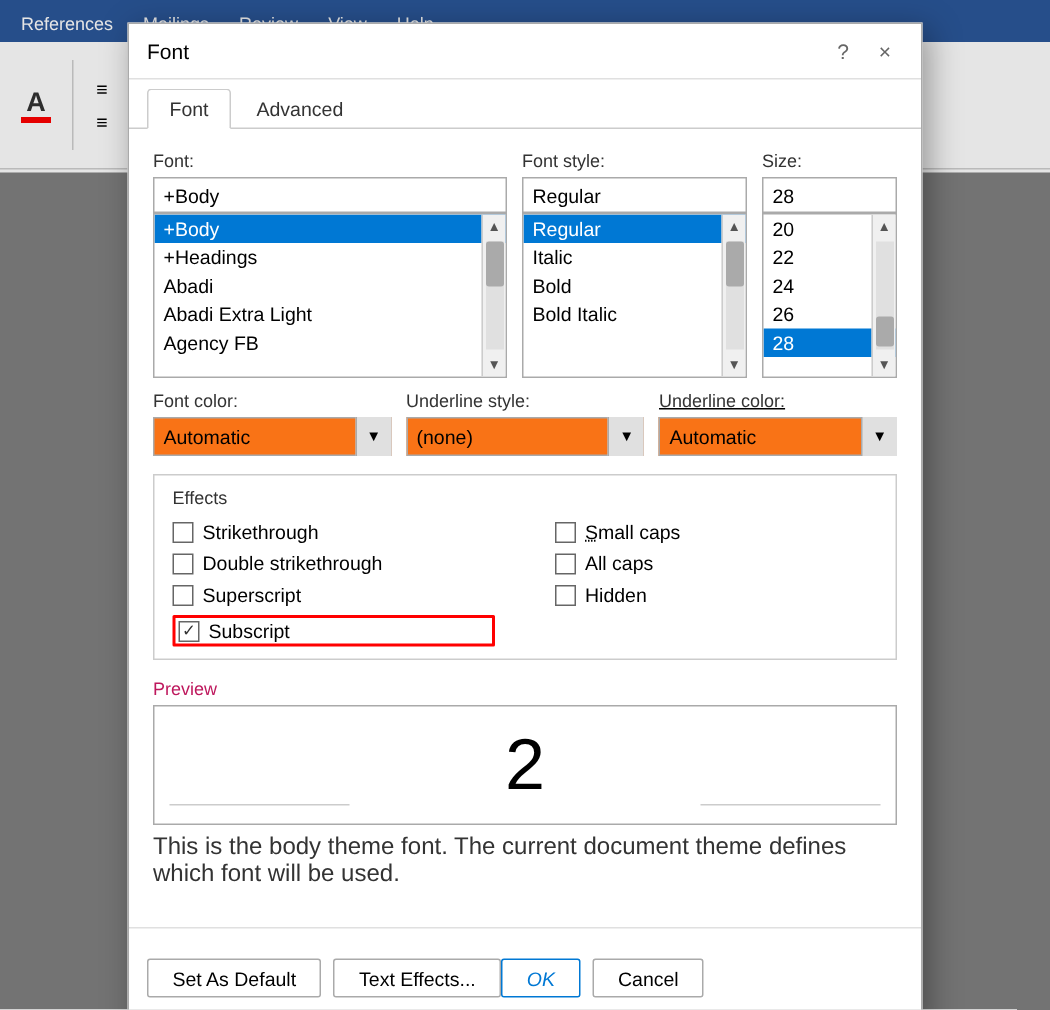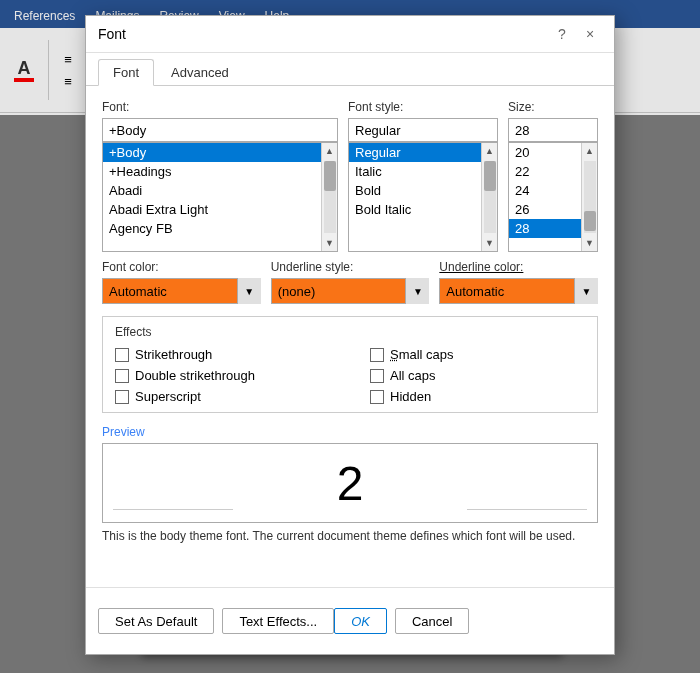--- a/index.html
+++ b/index.html
@@ -387,21 +387,21 @@
       padding: 1px 2px;
       border-radius: 1px;
     }
 
     
     .preview-section {
       margin-bottom: 12px;
     }
     .preview-label {
       font-size: 12px;
-      color: #3b82f6;
+      color: #be185d;
       margin-bottom: 4px;
     }
     .preview-box {
       border: 1px solid #aaa;
       height: 80px;
       display: flex;
       align-items: center;
       justify-content: center;
       font-size: 48px;
       font-weight: normal;
@@ -420,21 +420,21 @@
       width: 120px;
       height: 1px;
       background: #ccc;
     }
     .preview-char {
       font-size: 48px;
       font-weight: normal;
     }
 
     .preview-note {
-      font-size: 12px;
+      font-size: 16px;
       color: #333;
       margin-top: 6px;
     }
 
     
     .dialog-footer {
       padding: 20px 12px;
       display: flex;
       align-items: center;
       justify-content: flex-start;
@@ -653,20 +653,24 @@
           <div class="effect-item">
             <div class="effect-checkbox"></div>
             <span>Superscript</span>
           </div>
 
           <div class="effect-item">
             <div class="effect-checkbox"></div>
             <span>Hidden</span>
           </div>
 
+          <div class="effect-item subscript-item">
+            <div class="effect-checkbox checked"></div>
+            <span>Subscript</span>
+          </div>
         </div>
       </div>
 
       <div class="preview-section">
         <div class="preview-label">Preview</div>
         <div class="preview-box">
           <div class="preview-lines">
             <div class="preview-line"></div>
             <div class="preview-line"></div>
           </div>

